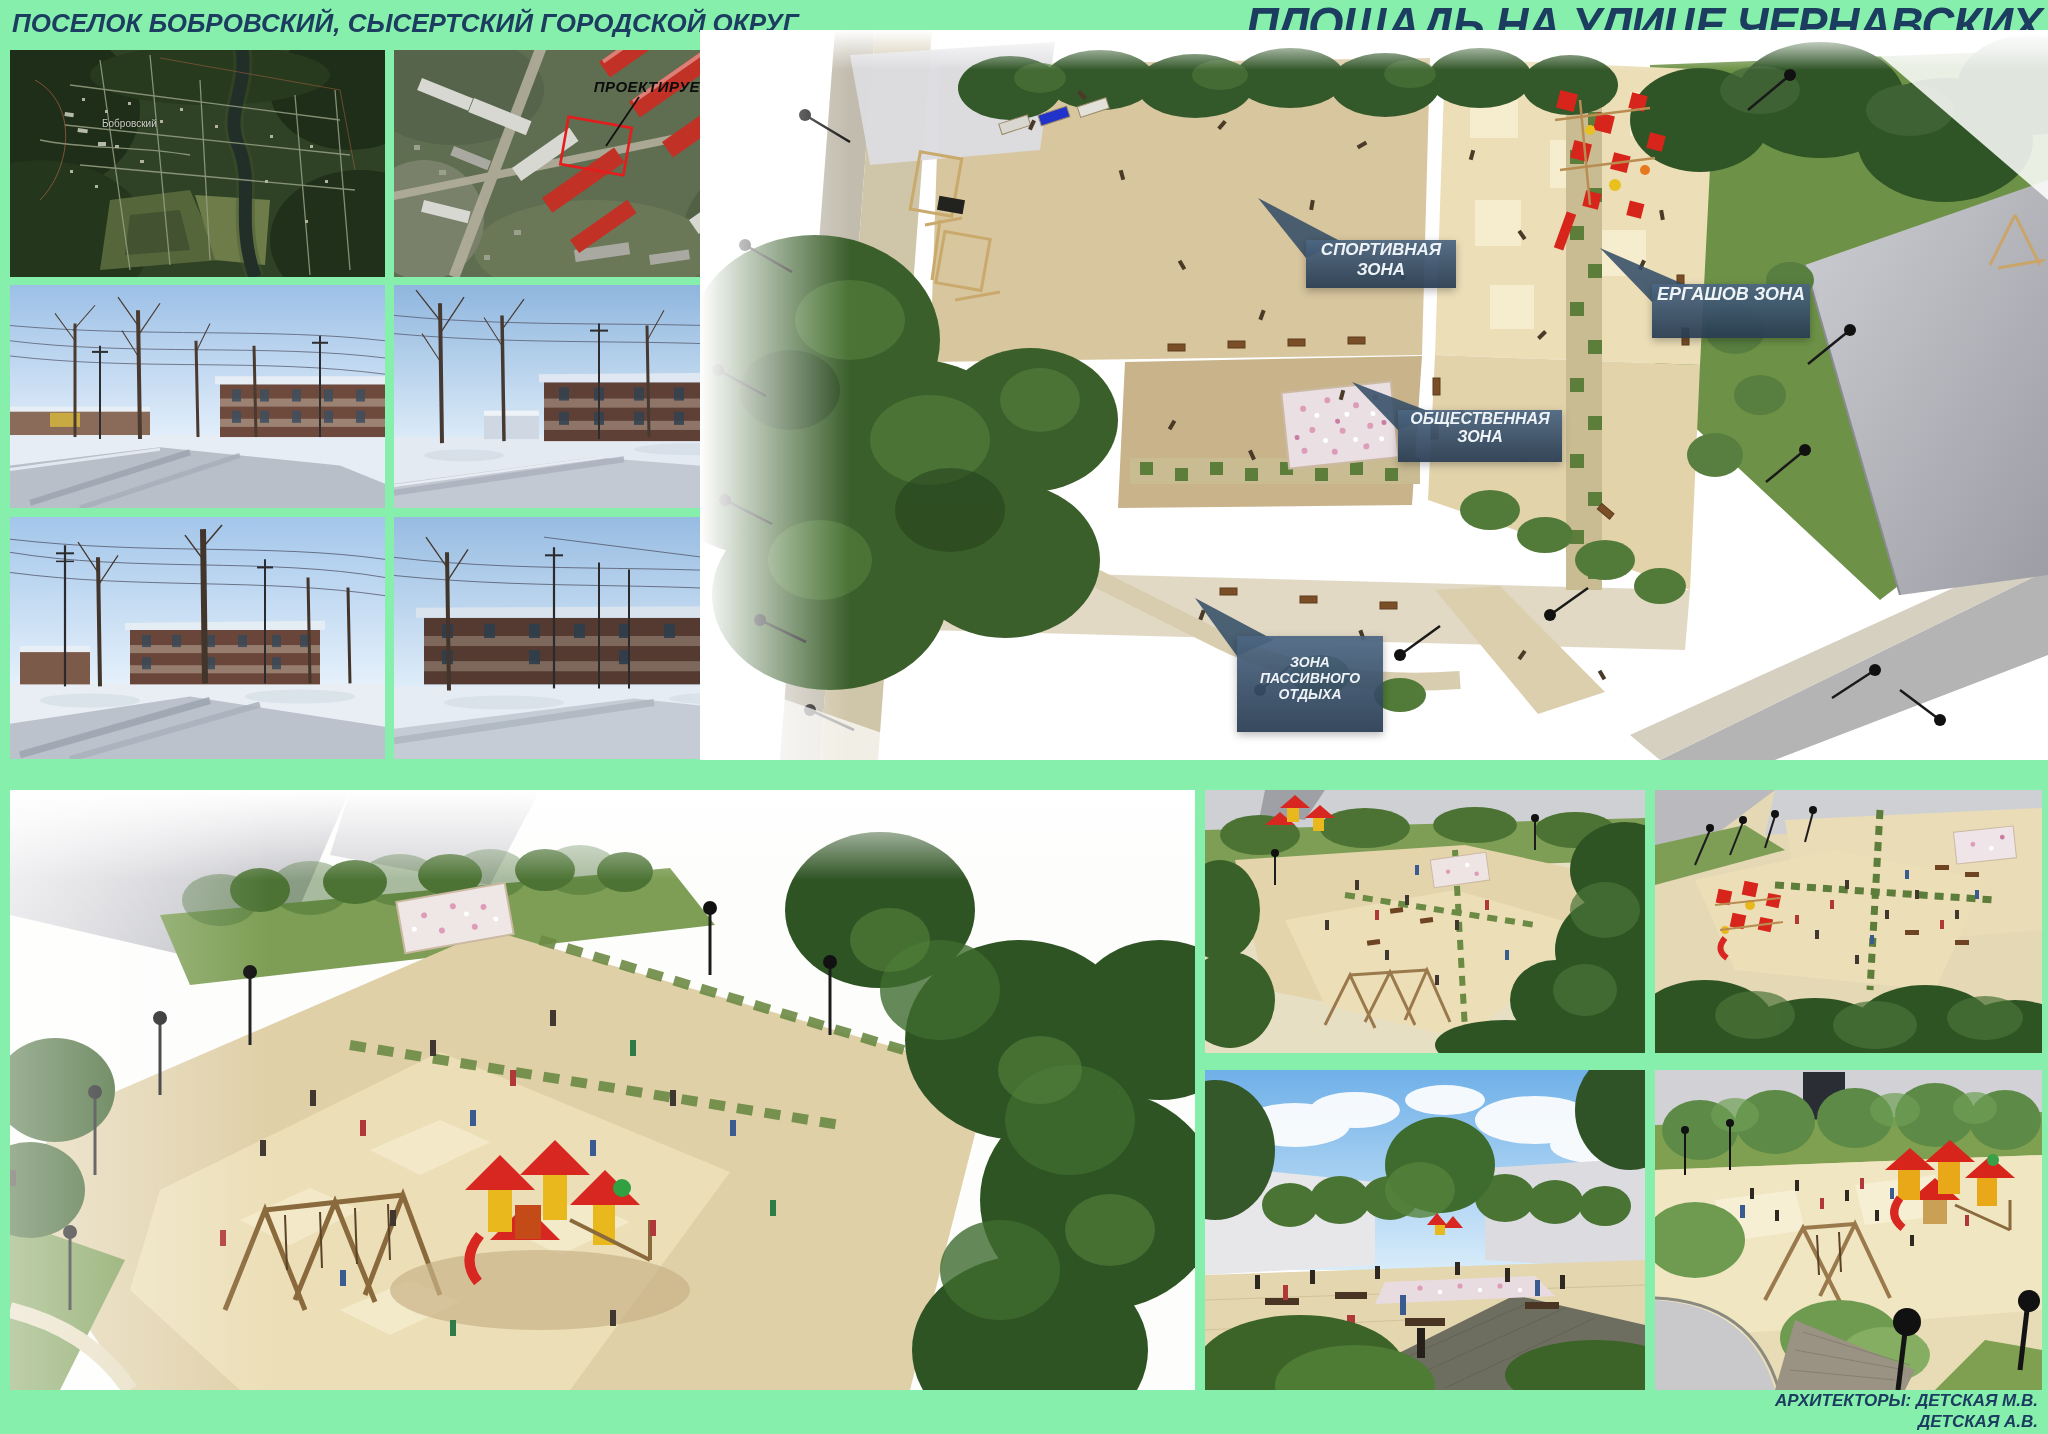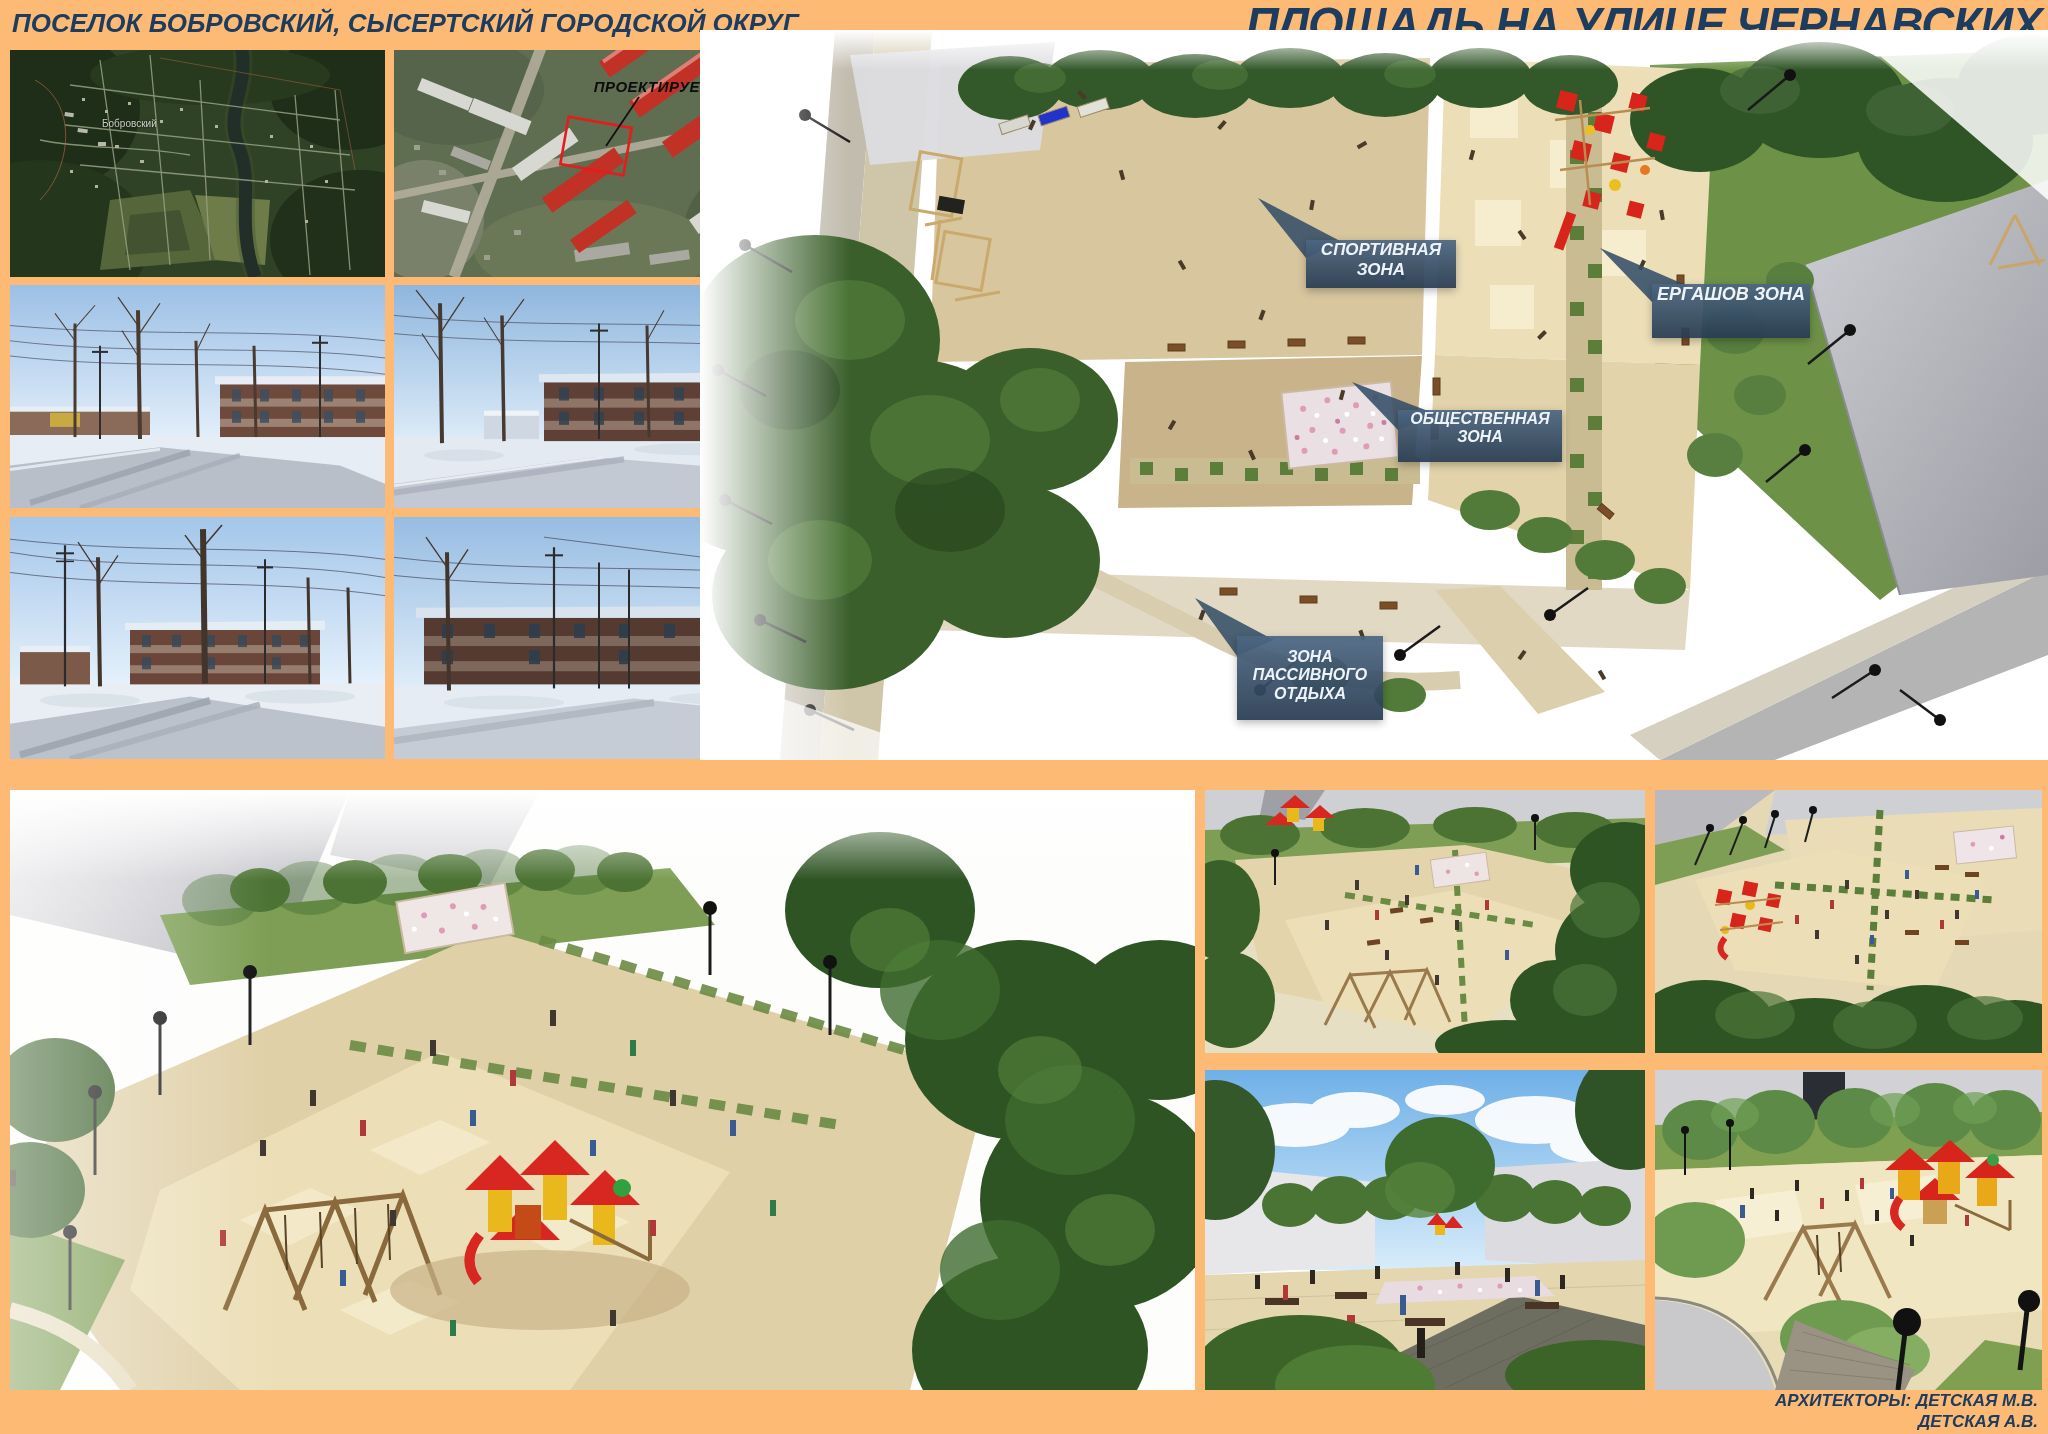--- a/index.html
+++ b/index.html
@@ -1,16 +1,16 @@
 <!DOCTYPE html>
 <html><head>
 <meta charset="utf-8">
 <style>
   html,body{margin:0;padding:0;background:#ffffff;}
-  .sheet{position:relative;width:2048px;height:1434px;background:#fdba74;overflow:hidden;
+  .sheet{position:relative;width:2048px;height:1434px;background:#86efac;overflow:hidden;
          font-family:"Liberation Sans",sans-serif;}
   .panel{position:absolute;overflow:hidden;background:#fff;}
   .panel svg{display:block;width:100%;height:100%;}
   .title{position:absolute;color:#1c3c60;font-style:italic;font-weight:bold;white-space:nowrap;}
   .title-left{left:12px;top:8px;font-size:26px;letter-spacing:0px;}
   .title-right{right:6px;top:-4px;font-size:49px;letter-spacing:-1px;transform:scaleX(.93);transform-origin:100% 50%;}
   .callout{position:absolute;display:flex;justify-content:center;text-align:center;
            color:#eef3f8;font-style:italic;font-weight:bold;line-height:1.15;
            background:linear-gradient(180deg,rgba(76,102,130,.93),rgba(39,59,81,.93));
            box-shadow:0 3px 8px rgba(0,0,0,.28);}
@@ -667,21 +667,21 @@
 
   <div class="callout" style="left:1306px;top:240px;width:150px;height:48px;font-size:17px">
     <span>СПОРТИВНАЯ ЗОНА</span>
   </div>
   <div class="callout" style="left:1652px;top:284px;width:158px;height:54px;font-size:18px">
     <span>ЕРГАШОВ ЗОНА</span>
   </div>
   <div class="callout" style="left:1398px;top:410px;width:164px;height:52px;font-size:16px">
     <span>ОБЩЕСТВЕННАЯ ЗОНА</span>
   </div>
-  <div class="callout" style="left:1237px;top:636px;width:134px;height:60px;font-size:16px;padding:12px 6px">
+  <div class="callout" style="left:1237px;top:636px;width:134px;height:60px;font-size:14px;padding:18px 6px">
     <span>ЗОНА ПАССИВНОГО ОТДЫХА</span>
   </div>
 
   <div class="panel" style="left:10px;top:790px;width:1185px;height:600px">
     <svg viewBox="0 0 1185 600" preserveAspectRatio="none">
       <defs>
         <linearGradient id="fade2" x1="0" y1="0" x2="0" y2="1">
           <stop offset="0" stop-color="#fff"></stop>
             <stop offset="1" stop-color="#fff" stop-opacity="0"></stop>
           </linearGradient>

